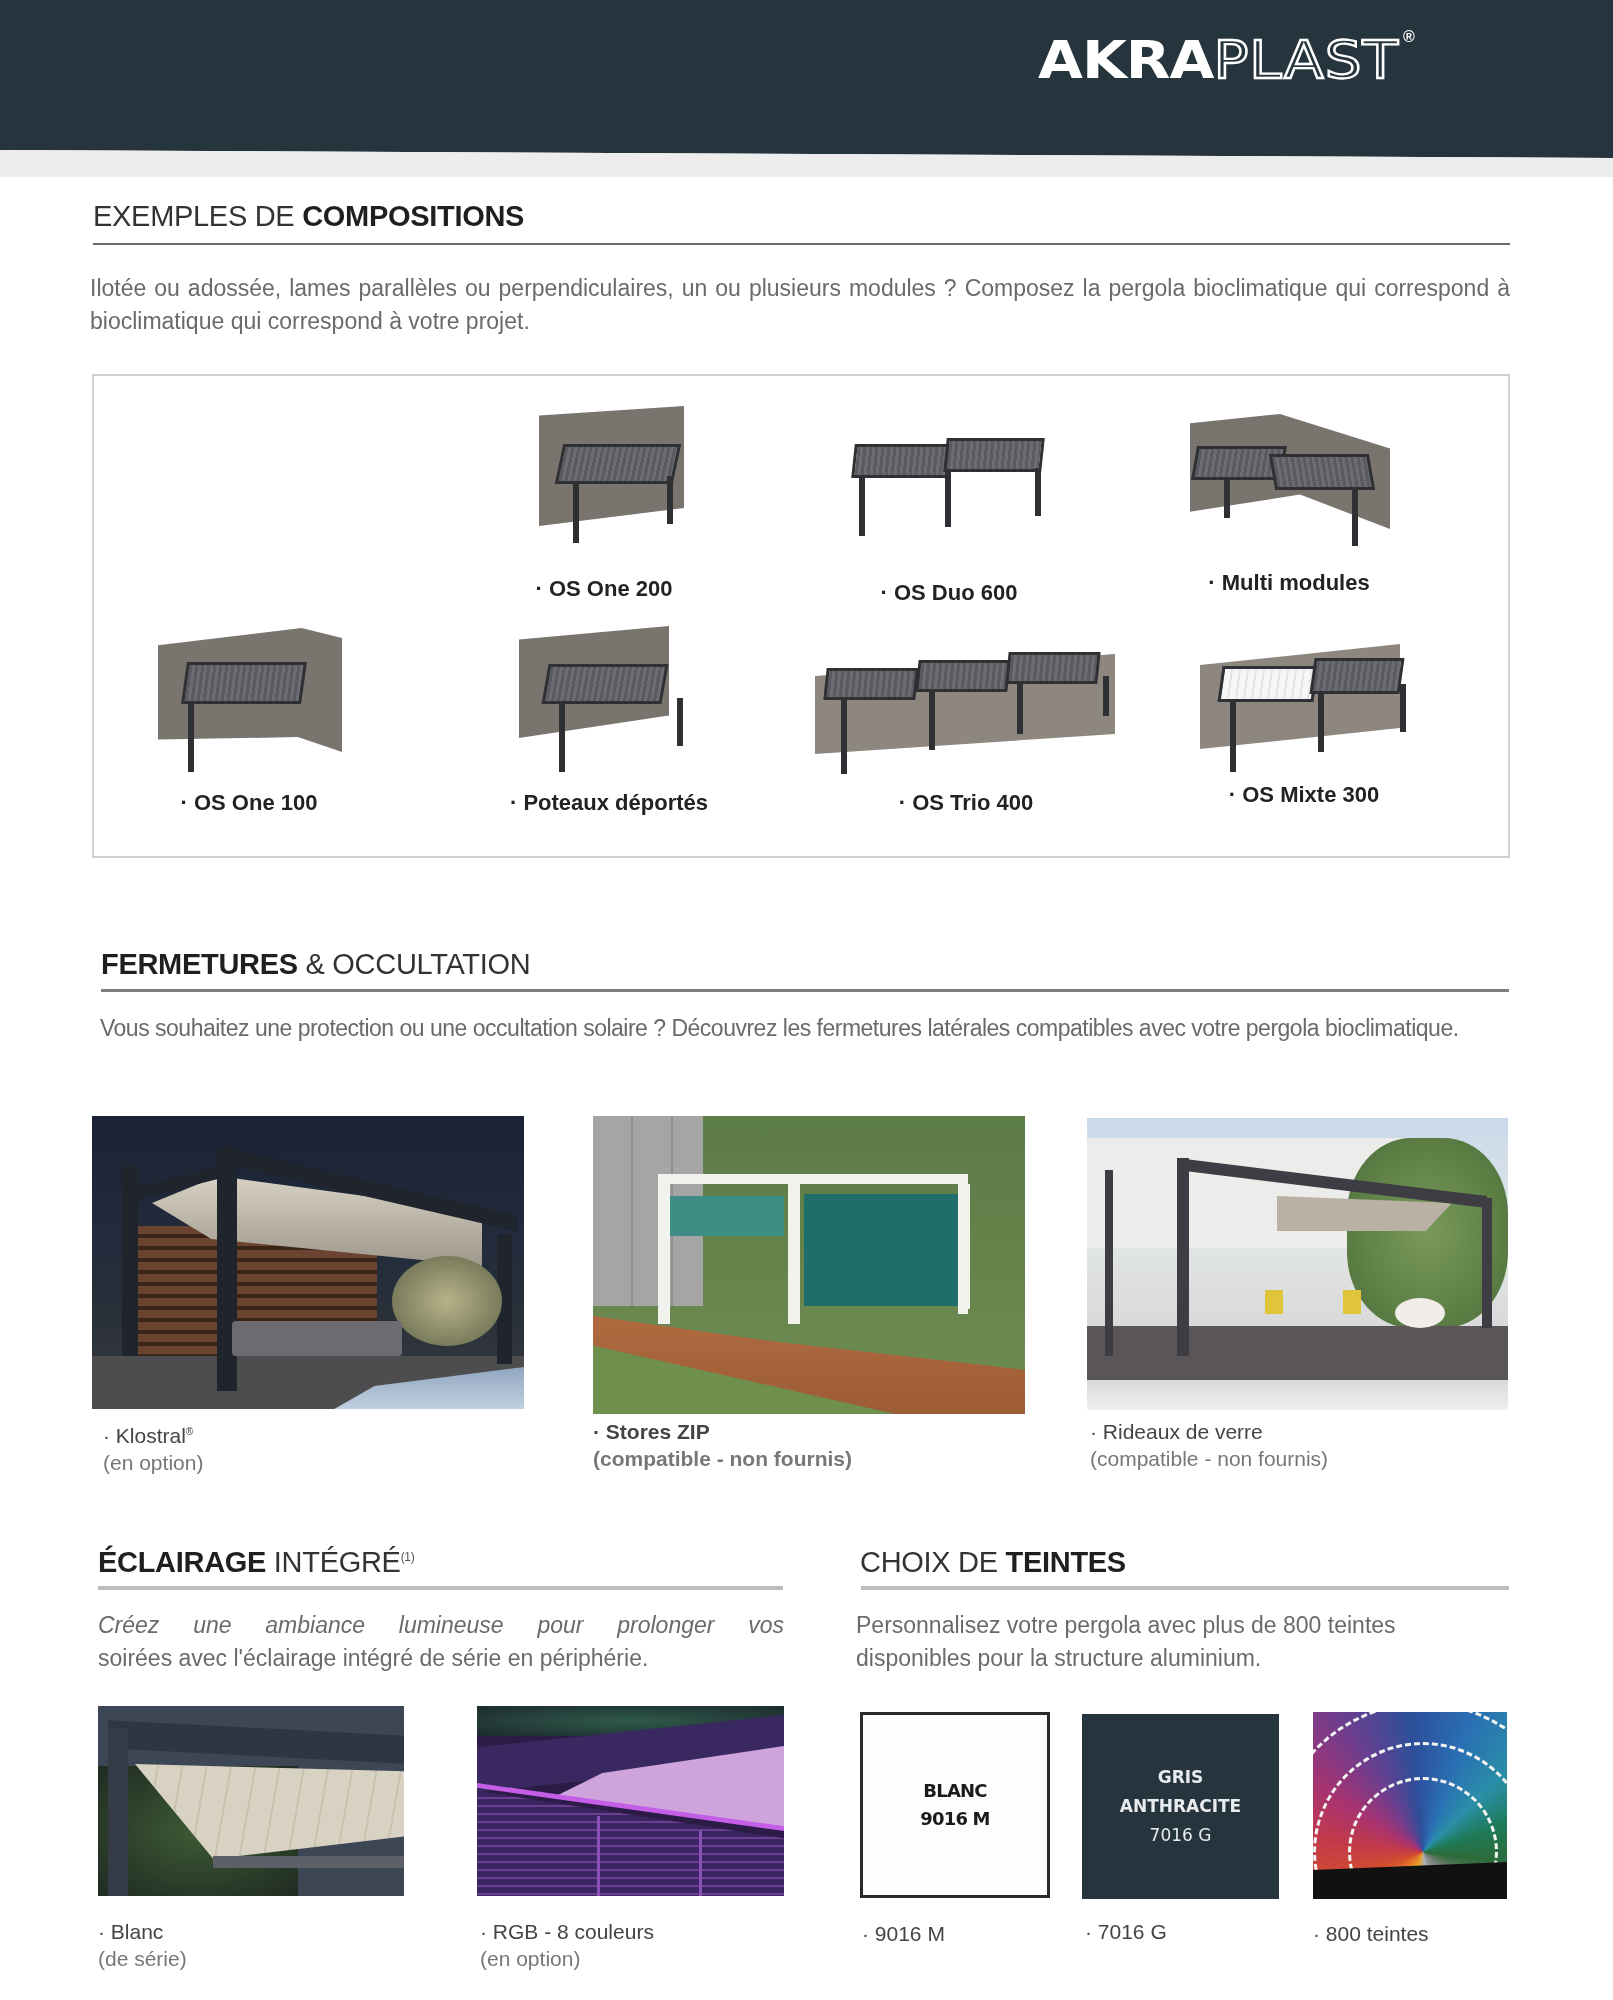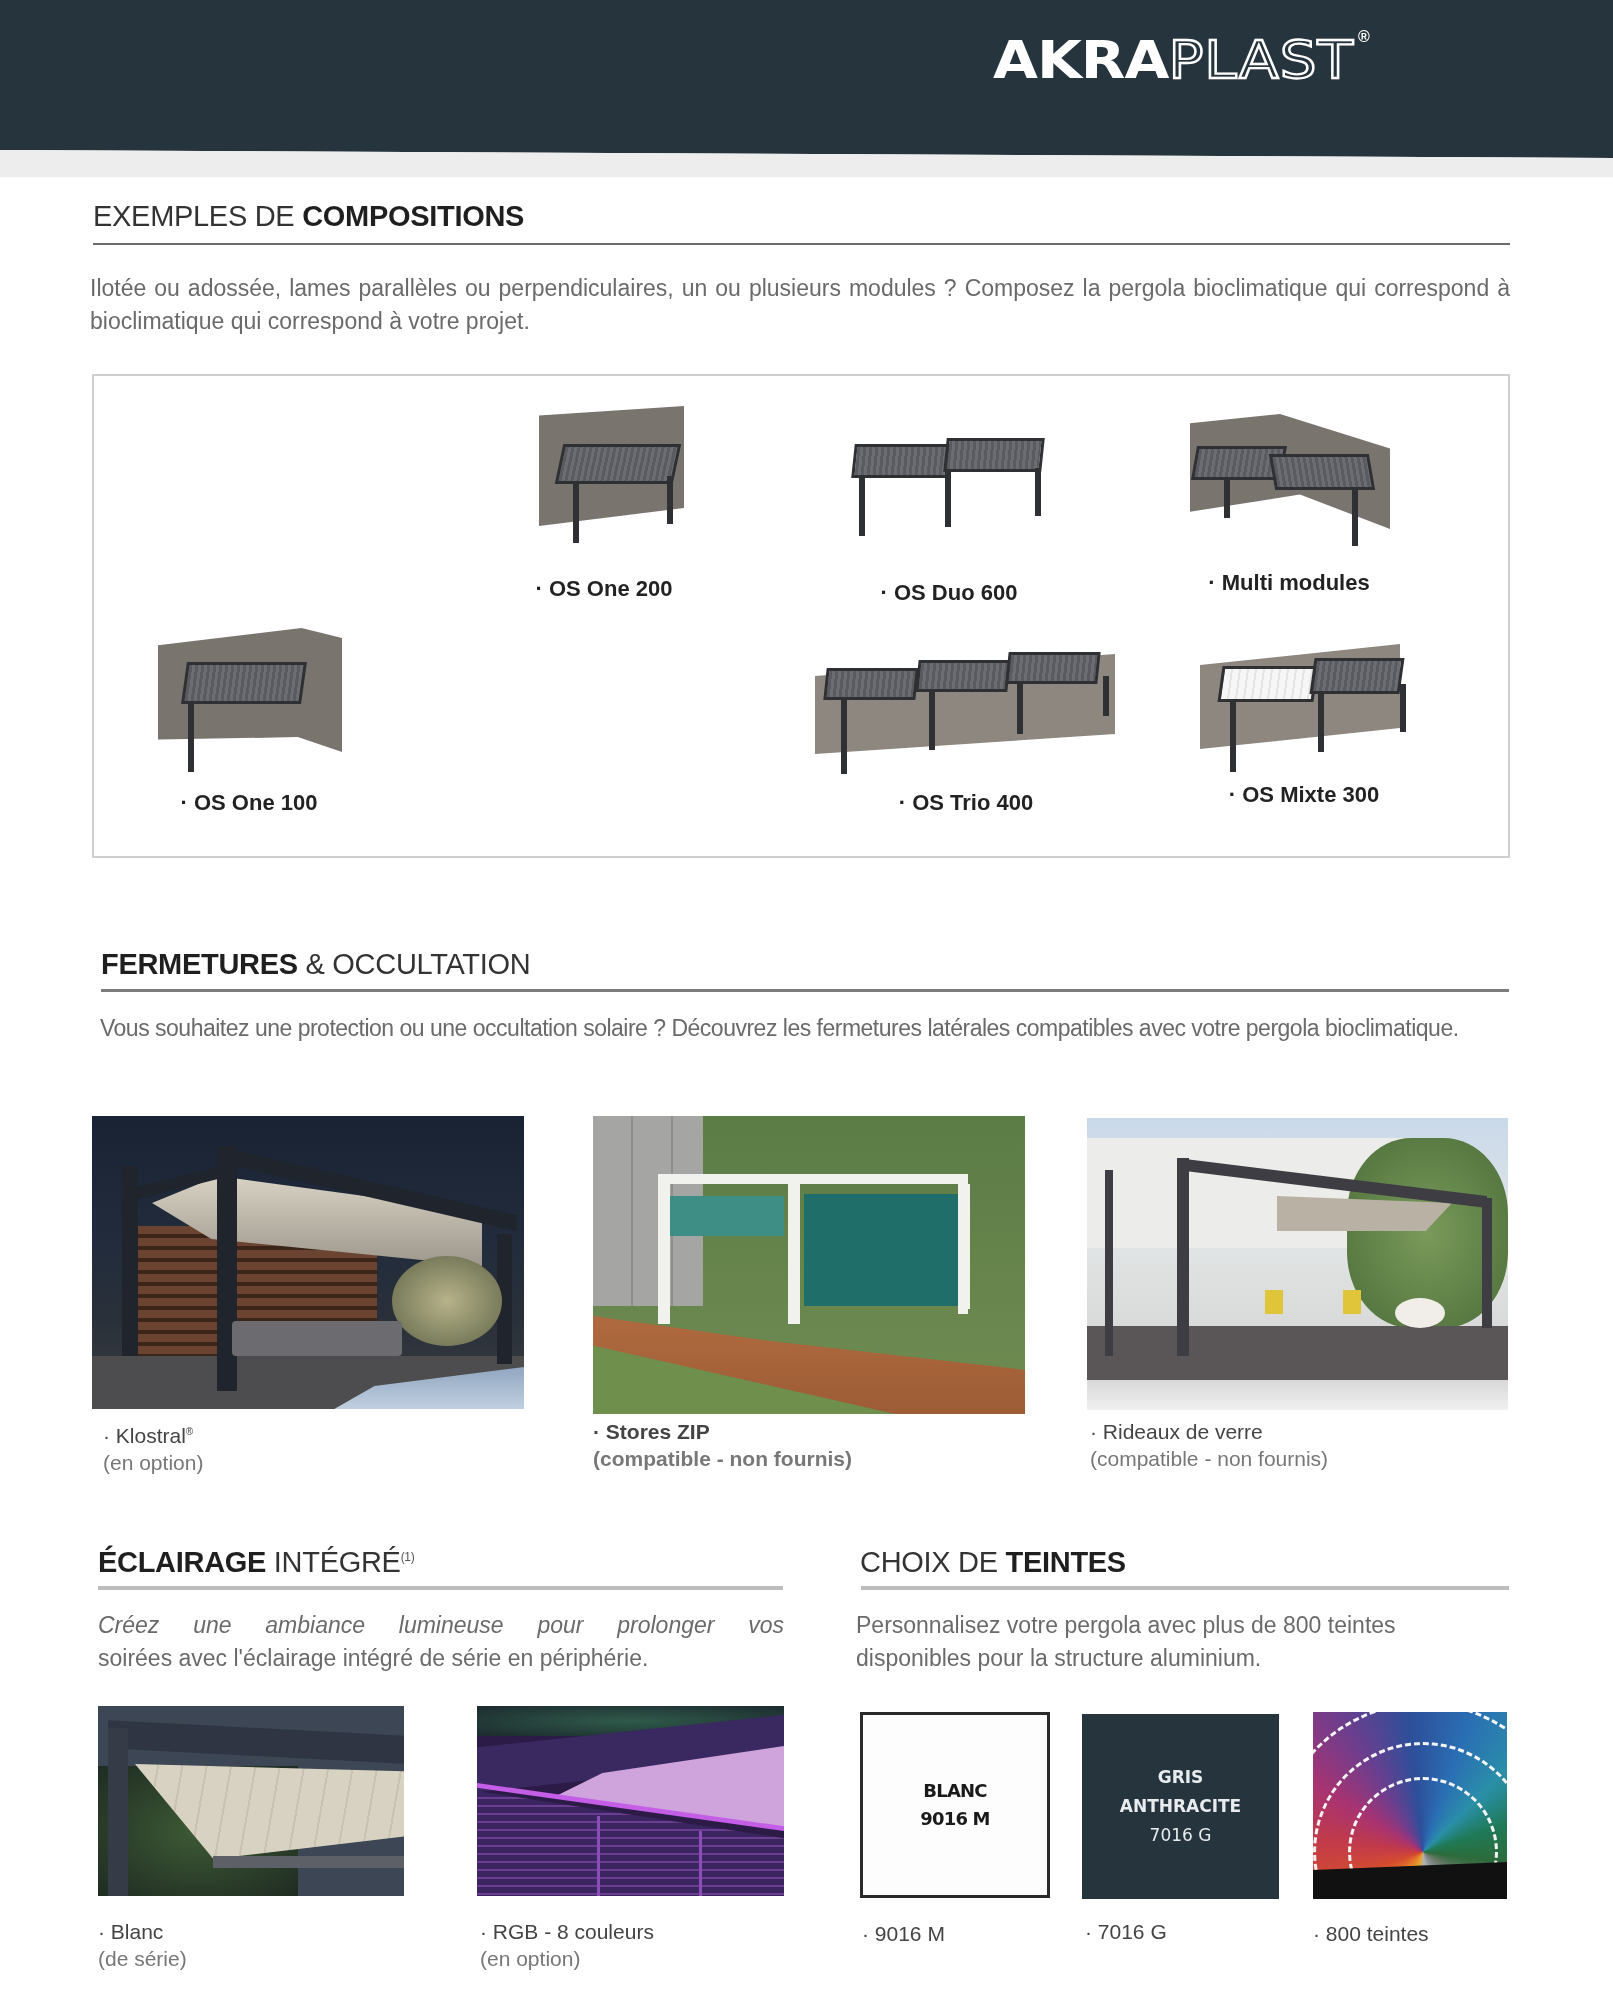--- a/index.html
+++ b/index.html
@@ -4,21 +4,21 @@
 <style>
   * { box-sizing: border-box; margin: 0; padding: 0; }
   html, body { width: 1613px; height: 2000px; background: #ffffff; overflow: hidden; }
   body { position: relative; font-family: "Liberation Sans", "DejaVu Sans", sans-serif; color: #2a2a2a; }
 
   
   .header { position: absolute; left: 0; top: 0; width: 1613px; height: 165px; background: #26343d;
     clip-path: polygon(0 0, 100% 0, 100% 158px, 0 150px); }
   .header-shadow { position: absolute; left: 0; top: 150px; width: 1613px; height: 27px; background: #ededed;
     clip-path: polygon(0 0, 100% 8px, 100% 100%, 0 100%); }
-  .logo { position: absolute; left: 993px; top: 28px; height: 58px; display: flex; align-items: flex-end; }
+  .logo { position: absolute; left: 1038px; top: 28px; height: 58px; display: flex; align-items: flex-end; }
   .logo-bold { font-family: "DejaVu Sans", sans-serif; font-weight: bold; font-size: 58px; line-height: 58px; color: #fff; letter-spacing: -1px; transform: scaleY(0.9); transform-origin: bottom; }
   .logo-outline { font-family: "DejaVu Sans", sans-serif; font-size: 58px; line-height: 58px; color: transparent; -webkit-text-stroke: 2.5px #fff; letter-spacing: 1px; transform: scaleY(0.9); transform-origin: bottom; }
   .logo-reg { font-size: 16px; color: #fff; align-self: flex-start; margin-left: 4px; font-weight: bold; }
 
   
   .section-title { position: absolute; font-size: 29px; color: #222; letter-spacing: -0.3px; white-space: nowrap; }
   .section-title .light { font-weight: normal; color: #333; }
   .section-title .bold { font-weight: bold; color: #1f1f1f; }
   .section-title sup { font-size: 12px; vertical-align: super; color: #555; }
   .rule { position: absolute; height: 3px; background: #777; }
@@ -151,20 +151,29 @@
     <div class="label" style="margin-top:24px;">· Multi modules</div>
   </div>
 
   <div class="comp" style="left:50px; top:248px; width:210px;">
     <div class="thumb" style="width:190px; height:150px;">
       <div class="wall" style="left:4px; top:4px; width:184px; height:124px; clip-path:polygon(0 14%,78% 0,100% 8%,100% 100%,76% 88%,0 90%);"></div>
       <div class="roof" style="left:30px; top:38px; width:120px; height:42px; transform:skewX(-8deg);"></div>
       <div class="post" style="left:34px; top:78px; height:70px;"></div>
     </div>
     <div class="label" style="margin-top:16px;">· OS One 100</div>
+  </div>
+  <div class="comp" style="left:400px; top:248px; width:230px;">
+    <div class="thumb" style="width:200px; height:150px;">
+      <div class="wall" style="left:10px; top:2px; width:150px; height:112px; clip-path:polygon(0 12%,100% 0,100% 80%,0 100%);"></div>
+      <div class="roof" style="left:36px; top:40px; width:120px; height:40px; transform:skewX(-10deg);"></div>
+      <div class="post" style="left:50px; top:78px; height:70px;"></div>
+      <div class="post" style="left:168px; top:74px; height:48px;"></div>
+    </div>
+    <div class="label" style="margin-top:16px;">· Poteaux déportés</div>
   </div>
   <div class="comp" style="left:712px; top:248px; width:320px;">
     <div class="thumb" style="width:310px; height:150px;">
       <div class="wall light" style="left:4px; top:30px; width:300px; height:100px; clip-path:polygon(0 22%,100% 0,100% 80%,0 100%);"></div>
       <div class="roof" style="left:14px; top:44px; width:92px; height:32px; transform:skewX(-6deg);"></div>
       <div class="roof" style="left:106px; top:36px; width:92px; height:32px; transform:skewX(-6deg);"></div>
       <div class="roof" style="left:196px; top:28px; width:92px; height:32px; transform:skewX(-6deg);"></div>
       <div class="post" style="left:30px; top:74px; height:76px;"></div>
       <div class="post" style="left:118px; top:66px; height:60px;"></div>
       <div class="post" style="left:206px; top:60px; height:50px;"></div>

